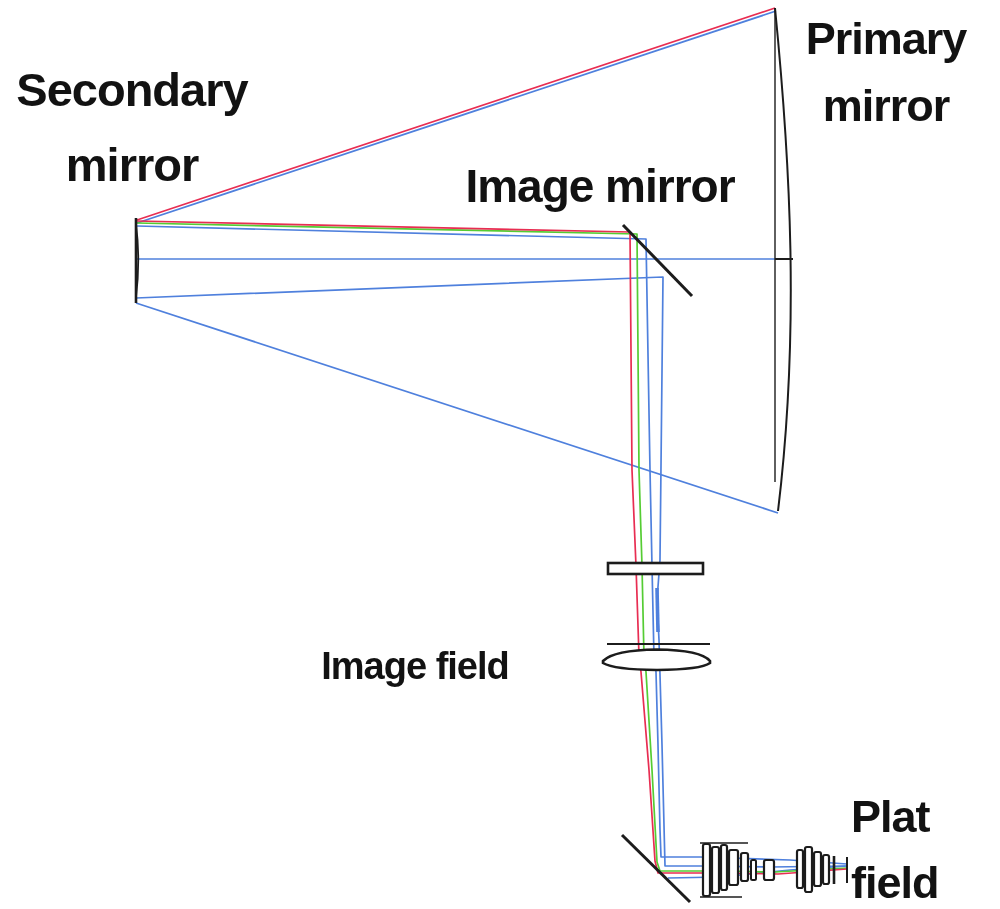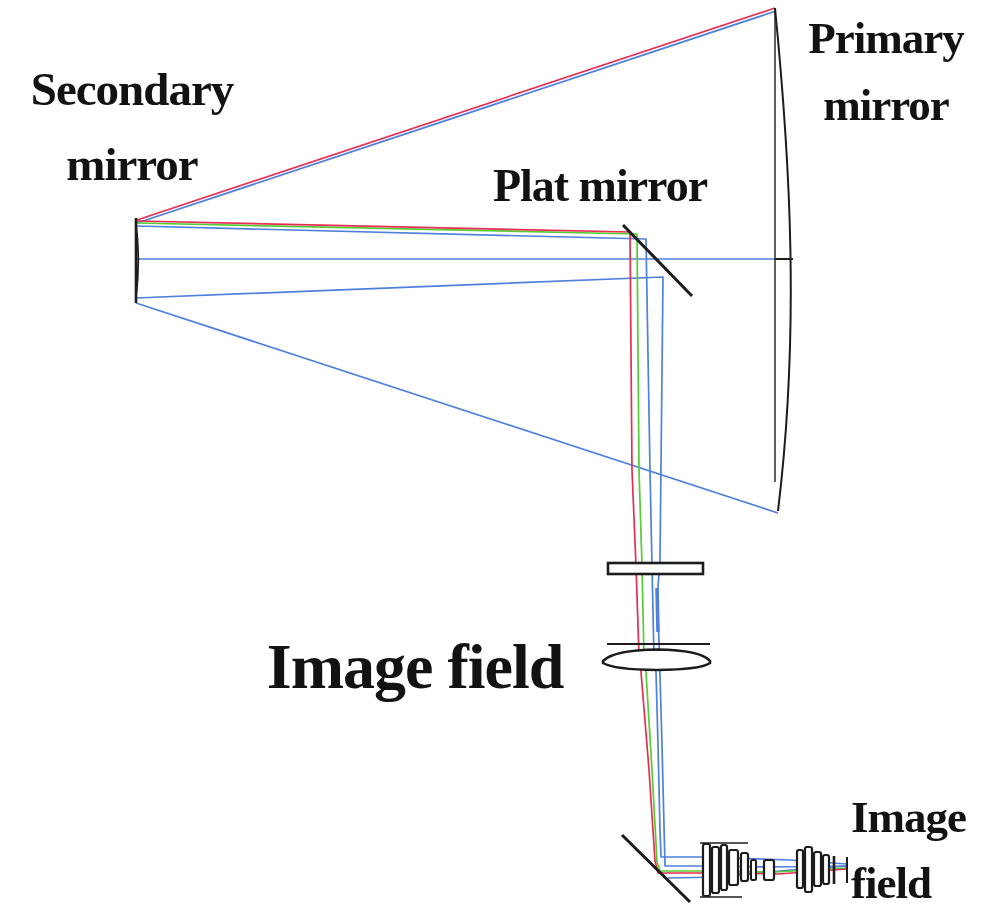--- a/index.html
+++ b/index.html
@@ -12,21 +12,21 @@
   }
   #diagram-svg{position:absolute;left:0;top:0;}
   .label{
     position:absolute;
     font-weight:bold;
     color:var(--text,#121212);
     text-align:center;
     white-space:nowrap;
     letter-spacing:-1px;
   }
-  .lbl-line{display:block;font-family:Liberation Serif, serif;}
+  .lbl-line{display:block;}
   .ray{fill:none;stroke-width:1.7;stroke-linecap:butt;stroke-linejoin:round;}
   .ray-red{stroke:var(--ray-red,#e82d52);}
   .ray-green{stroke:var(--ray-green,#55cc33);}
   .ray-blue{stroke:var(--ray-blue,#4f80dd);}
   .ray-thick{stroke-width:3.6;}
   .optic-line{fill:none;stroke:var(--outline,#1c1c1c);}
   .optic-fill{fill:#ffffff;stroke:var(--outline,#1c1c1c);}
 </style>
 </head>
 <body>
@@ -110,25 +110,25 @@
     <span class="lbl-line">Secondary</span>
     <span class="lbl-line">mirror</span>
   </div>
 
   <div class="label" style="left:778px; top:5px; width:216px; font-size:45px; line-height:67px;">
     <span class="lbl-line">Primary</span>
     <span class="lbl-line">mirror</span>
   </div>
 
   <div class="label" style="left:440px; top:160px; width:320px; font-size:46px; line-height:52px;">
-    <span class="lbl-line">Plat mirror</span>
+    <span class="lbl-line">Image mirror</span>
   </div>
 
-  <div class="label" style="left:240px; top:628px; width:350px; font-size:64px; line-height:77px;">
+  <div class="label" style="left:240px; top:628px; width:350px; font-size:38px; line-height:77px;">
     <span class="lbl-line">Image field</span>
   </div>
 
   <div class="label" style="left:851px; top:784px; width:150px; font-size:45px; line-height:66px; text-align:left;">
-    <span class="lbl-line">Image</span>
+    <span class="lbl-line">Plat</span>
     <span class="lbl-line">field</span>
   </div>
 
 </div>
 
 </body></html>

